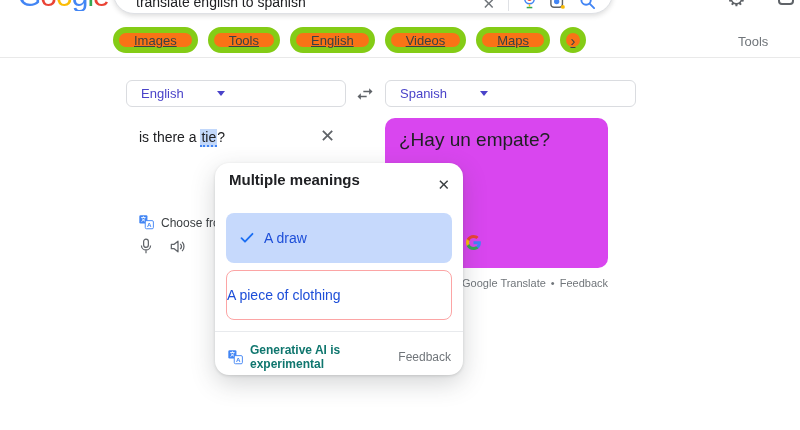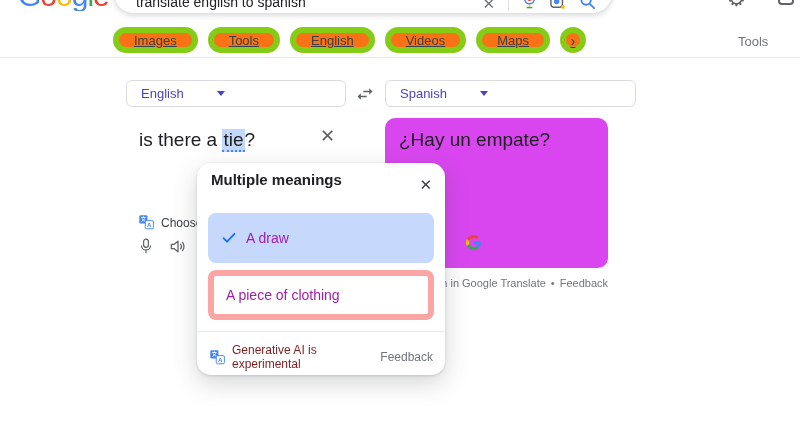--- a/index.html
+++ b/index.html
@@ -36,52 +36,52 @@
               border-radius:6px; display:flex; align-items:center; padding-left:14px;
               font-size:13px; font-weight:500; color:#4a43c9; cursor:pointer;gap:24px; }
   .lang-en { left:126px; width:220px; }
   .lang-es { left:385px; width:251px; }
   .caret { display:inline-block; width:0; height:0; margin-left:9px;
            border-left:4px solid transparent; border-right:4px solid transparent;
            border-top:5px solid #4a43c9; }
   .swap { position:absolute; left:354px; top:84px; width:22px; height:20px; cursor:pointer; }
 
   
-  .source-text { position:absolute; left:139px; top:129px; font-size:19px; color:#202124; }
+  .source-text { position:absolute; left:139px; top:129px; font-size:14px; color:#202124; }
   .hl { background:#c2d8fb; border-bottom:2px dotted #4285f4; padding:0 1px; }
   .src-clear { position:absolute; left:320px; top:125px; font-size:18px; color:#5f6368; cursor:pointer; }
   .choose-from { position:absolute; left:139px; top:215px; display:flex; align-items:center; gap:7px;
                  font-size:12px; color:#3c4043; white-space:nowrap; }
   .src-mic { position:absolute; left:139px; top:238px; cursor:pointer; }
   .src-speaker { position:absolute; left:170px; top:239px; cursor:pointer; }
 
   
   .panel { position:absolute; left:385px; top:118px; width:223px; height:150px;
            background:#d946ef; border-radius:10px; }
   .target-text { position:absolute; left:14px; top:11px; font-size:19px; color:#202124; }
   .g-logo { position:absolute; left:81px; top:117px; }
   .open-line { position:absolute; left:380px; top:277px; width:228px; text-align:right;
                font-size:11px; color:#70757a; white-space:nowrap; }
   .open-line .sep { margin:0 5px; }
 
   
-  .popup { position:absolute; left:197px; top:163px; width:248px; height:212px; background:#fff;
+  .popup { position:absolute; left:215px; top:163px; width:248px; height:212px; background:#fff;
            border-radius:14px; box-shadow:0 1px 3px rgba(60,64,67,.18), 0 8px 24px rgba(60,64,67,.22);
            z-index:5; }
   .popup-title { position:absolute; left:14px; top:8px; font-size:15px; font-weight:700; color:#202124; }
   .popup-sub { position:absolute; left:14px; top:27px; font-size:12px; color:#5f6368; }
   .popup-close { position:absolute; right:13px; top:13px; font-size:15px; color:#3c4043; cursor:pointer; }
   .opt { position:absolute; left:11px; width:226px; height:50px; border-radius:8px;
-         display:flex; align-items:center; font-size:14px; color:#a21caf; cursor:pointer; }
+         display:flex; align-items:center; font-size:14px; color:#1d4ed8; cursor:pointer; }
   .opt-selected { top:50px; background:#c6d9fc; padding-left:14px; }
-  .opt-plain { top:107px; background:#fff; border:6px solid #fca5a5; padding-left:12px; }
+  .opt-plain { top:107px; background:#fff; border:1px solid #fca5a5; padding-left:0; }
   .opt .check { margin-right:10px; display:flex; }
   .popup-divider { position:absolute; left:0; right:0; top:168px; border-top:1px solid #e8eaed; }
   .popup-footer { position:absolute; left:13px; right:12px; top:180px; display:flex; align-items:center; }
-  .footer-text { margin-left:7px; font-size:12px; font-weight:400; color:#7f1d1d; }
+  .footer-text { margin-left:7px; font-size:12px; font-weight:700; color:#0f766e; }
   .footer-feedback { margin-left:auto; font-size:12px; color:#70757a; cursor:pointer; }
 </style>
 </head>
 <body>
 
 <div class="stage">
 
   <div class="logo-clip">
     <div class="logo-inner"><span style="color:#4285F4">G</span><span style="color:#EA4335">o</span><span style="color:#FBBC05">o</span><span style="color:#4285F4">g</span><span style="color:#34A853">l</span><span style="color:#EA4335">e</span></div>
   </div>

